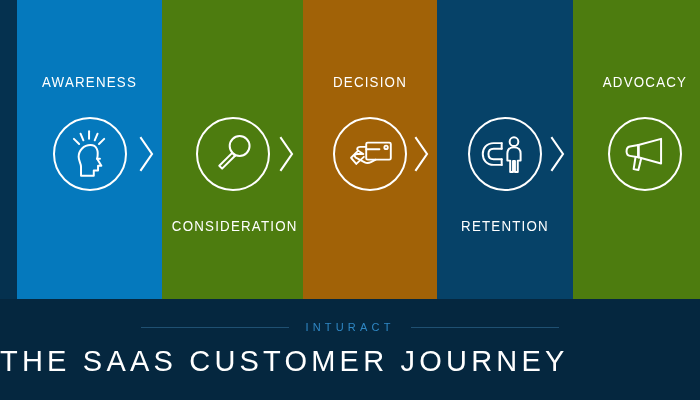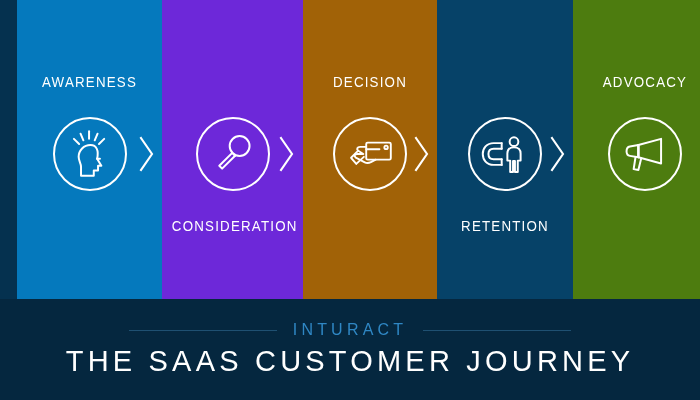--- a/index.html
+++ b/index.html
@@ -106,31 +106,31 @@
     justify-content: center;
     gap: 16px;
   }
   .brand-rule {
     height: 1px;
     width: 148px;
     background: #1f5072;
   }
   .brand-name {
     color: #2f87c4;
-    font-size: 16px;
+    font-size: 11px;
     letter-spacing: 4.2px;
     white-space: nowrap;
     font-family: "Liberation Sans", sans-serif;
   }
   .headline {
     position: absolute;
     top: 46px;
     left: 0;
     width: 100%;
-    text-align: center;
+    text-align: left;
     color: #ffffff;
     font-size: 29px;
     letter-spacing: 4.2px;
     font-weight: 400;
     white-space: nowrap;
     font-family: "Liberation Sans", sans-serif;
   }
 </style>
 </head>
 <body>
@@ -162,21 +162,21 @@
                      L49 49.5
                      L44.5 42
                      C46.5 33.5 44 27.5 37.5 27.5 Z"></path>
 
             <path d="M44.5 42 L47.5 42"></path>
           </g>
         </svg>
       </div>
     </div>
 
-    <div class="col col-1" style="background:#6d28d9">
+    <div class="col col-1" style="background:#4d7c0f">
       <div class="stage-label label-bottom">CONSIDERATION</div>
       <div class="circle">
         <svg viewBox="0 0 74 74">
           <g fill="none" stroke="#ffffff" stroke-width="2.1" stroke-linecap="round" stroke-linejoin="round">
             <circle cx="44" cy="28.5" r="10.5"></circle>
 
             <path d="M36.2 35.8 L22.5 49.5 L25.5 52.5 L39.2 38.8"></path>
             <path d="M36.2 35.8 L39.2 38.8"></path>
           </g>
         </svg>

